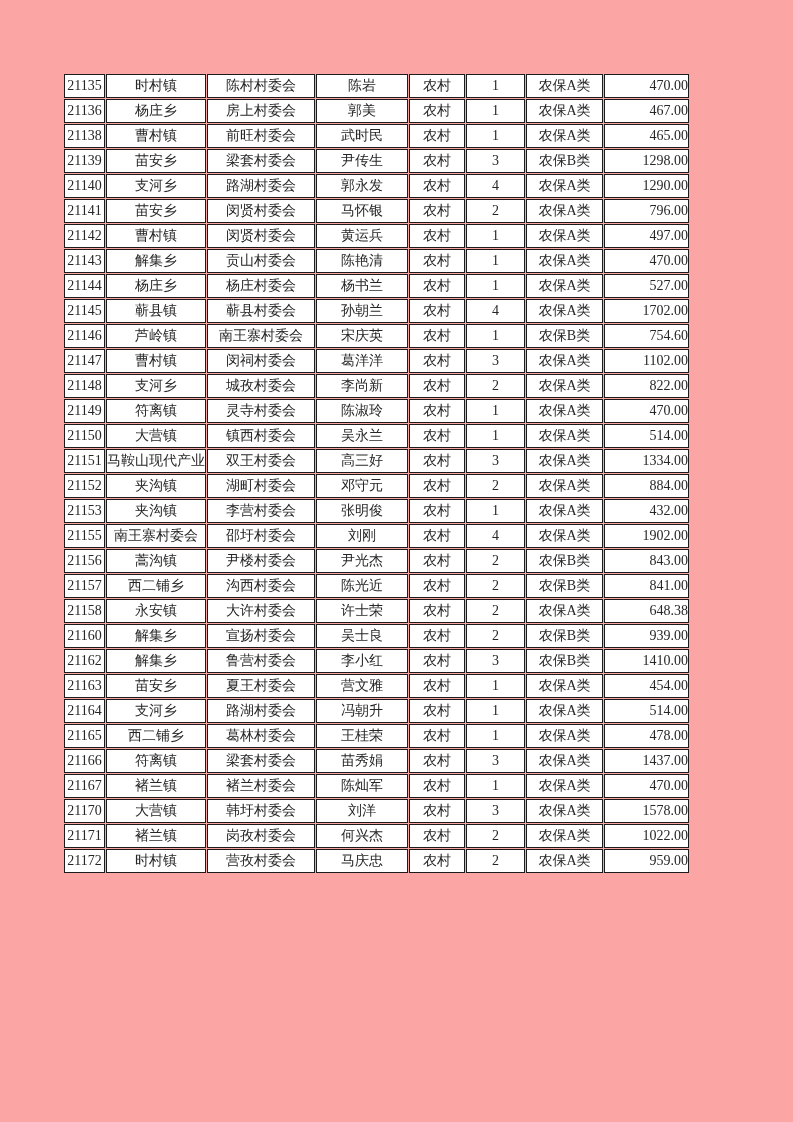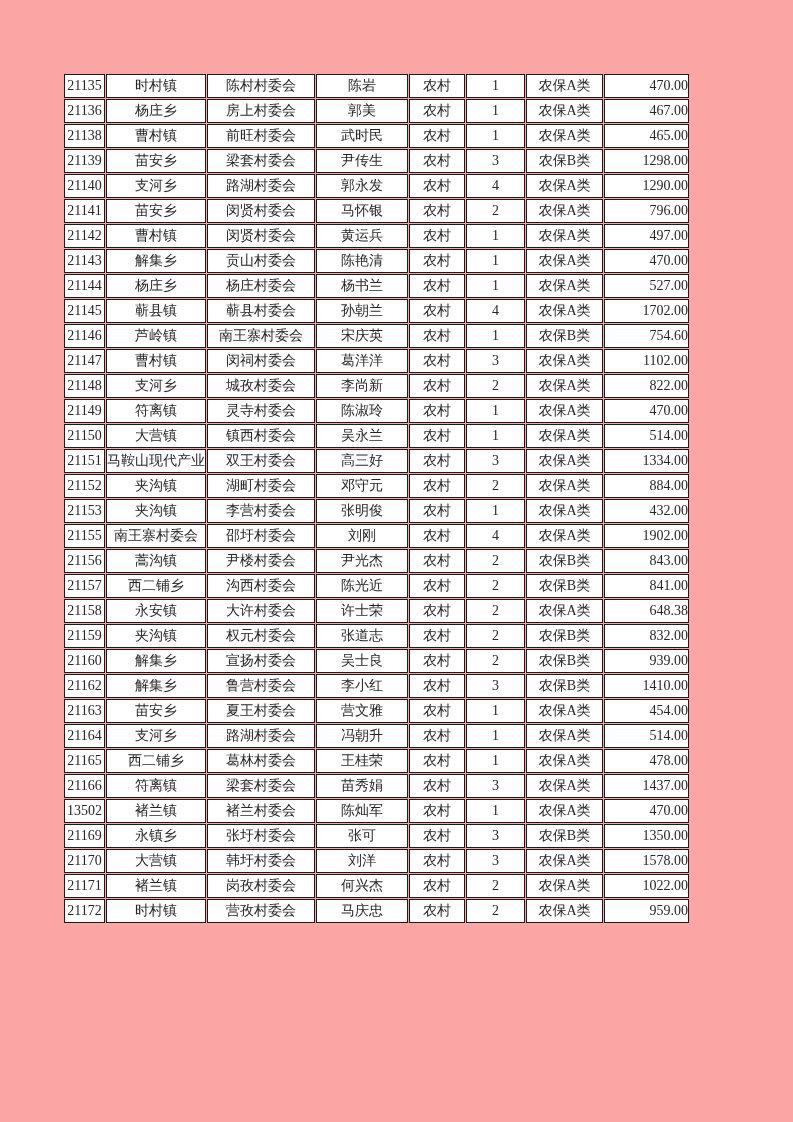--- a/index.html
+++ b/index.html
@@ -281,30 +281,20 @@
           <td>21158</td>
           <td>永安镇</td>
           <td>大许村委会</td>
           <td>许士荣</td>
           <td>农村</td>
           <td>2</td>
           <td>农保A类</td>
           <td class="amount">648.38</td>
         </tr>
         <tr>
-          <td>21159</td>
-          <td>夹沟镇</td>
-          <td>权元村委会</td>
-          <td>张道志</td>
-          <td>农村</td>
-          <td>2</td>
-          <td>农保B类</td>
-          <td class="amount">832.00</td>
-        </tr>
-        <tr>
           <td>21160</td>
           <td>解集乡</td>
           <td>宣扬村委会</td>
           <td>吴士良</td>
           <td>农村</td>
           <td>2</td>
           <td>农保B类</td>
           <td class="amount">939.00</td>
         </tr>
         <tr>
@@ -351,38 +341,28 @@
           <td>21166</td>
           <td>符离镇</td>
           <td>梁套村委会</td>
           <td>苗秀娟</td>
           <td>农村</td>
           <td>3</td>
           <td>农保A类</td>
           <td class="amount">1437.00</td>
         </tr>
         <tr>
-          <td>13502</td>
+          <td>21167</td>
           <td>褚兰镇</td>
           <td>褚兰村委会</td>
           <td>陈灿军</td>
           <td>农村</td>
           <td>1</td>
           <td>农保A类</td>
           <td class="amount">470.00</td>
-        </tr>
-        <tr>
-          <td>21169</td>
-          <td>永镇乡</td>
-          <td>张圩村委会</td>
-          <td>张可</td>
-          <td>农村</td>
-          <td>3</td>
-          <td>农保B类</td>
-          <td class="amount">1350.00</td>
         </tr>
         <tr>
           <td>21170</td>
           <td>大营镇</td>
           <td>韩圩村委会</td>
           <td>刘洋</td>
           <td>农村</td>
           <td>3</td>
           <td>农保A类</td>
           <td class="amount">1578.00</td>

